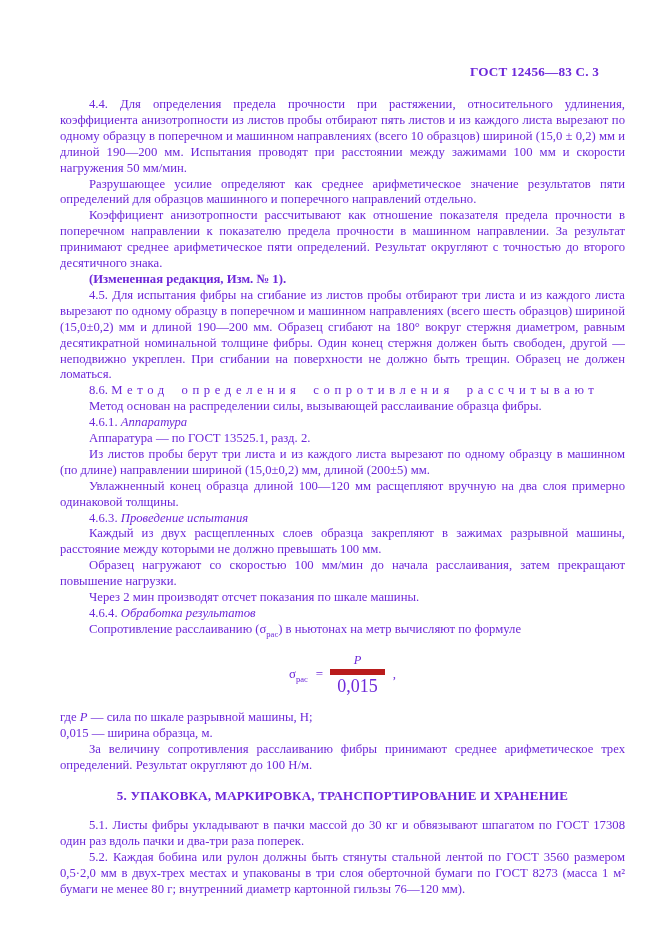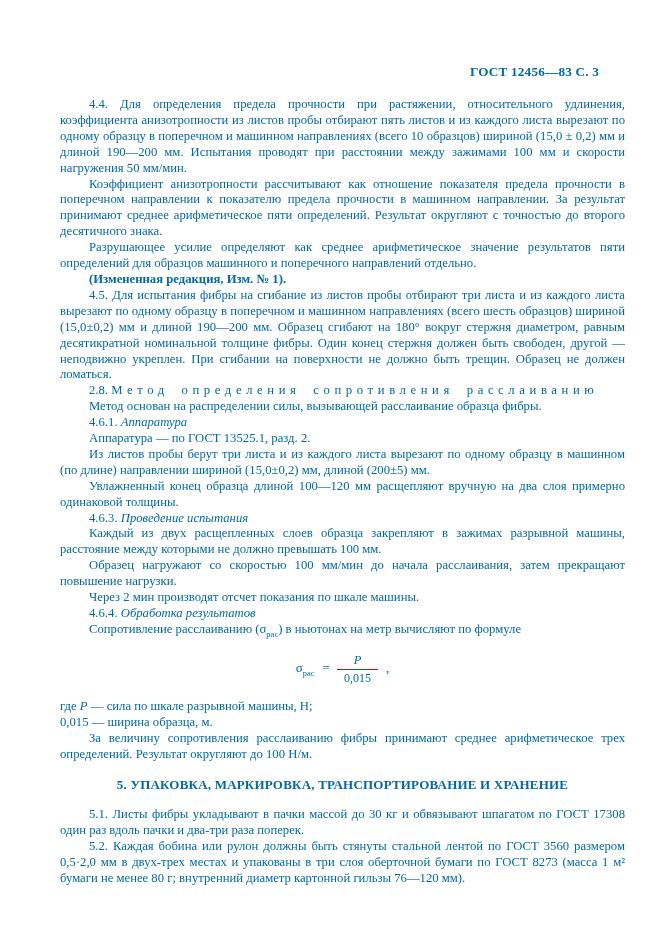--- a/index.html
+++ b/index.html
@@ -1,20 +1,20 @@
 <!DOCTYPE html>
 <html lang="ru"><head>
 <meta charset="utf-8">
 <style>
   html, body { margin:0; padding:0; background:#ffffff; }
   .sheet {
     position:relative;
     width:661px; height:936px;
     background:#ffffff;
-    color:#0369a1;
+    color:#6d28d9;
     font-family:"Liberation Serif","DejaVu Serif",serif;
     overflow:hidden;
     box-sizing:border-box;
     padding:64px 36px 0 60px;
   }
   .runhead {
     text-align:right;
     font-weight:bold;
     font-size:13.2px;
     padding-right:26px;
@@ -35,21 +35,21 @@
   .sec46 { text-align:left; }
   sub { font-size:8.5px; line-height:0; }
   .formula {
     text-align:center;
     margin:15px 0 13px 0;
     font-size:13px;
     line-height:normal;
   }
   .frac { display:inline-block; vertical-align:middle; text-align:center; margin:0 3px; }
   .frac .fnum { display:block; font-style:italic; padding:0 7px 1px 7px; font-size:12.5px; }
-  .frac .fden { display:block; border-top:1px solid #b91c1c; padding:1px 7px 0 7px; font-size:12px; }
+  .frac .fden { display:block; border-top:6px solid #b91c1c; padding:1px 7px 0 7px; font-size:18px; }
   .sig { margin-right:4px; }
   .feq { margin:0 4px; }
   .fcomma { margin-left:5px; }
   .h5 {
     text-align:center !important;
     font-weight:bold;
     text-indent:0 !important;
     margin:15px 0 14px 0 !important;
     font-size:13px !important;
     letter-spacing:0.2px;
@@ -58,26 +58,26 @@
 </head>
 <body>
 
 <div class="sheet">
 
   <p class="runhead">ГОСТ 12456—83 С. 3</p>
 
   <div class="doc">
 
     <p>4.4. Для определения предела прочности при растяжении, относительного удлинения, коэффициента анизотропности из листов пробы отбирают пять листов и из каждого листа вырезают по одному образцу в поперечном и машинном направлениях (всего 10 образцов) шириной (15,0 ± 0,2) мм и длиной 190—200 мм. Испытания проводят при расстоянии между зажимами 100 мм и скорости нагружения 50 мм/мин.</p>
+    <p>Разрушающее усилие определяют как среднее арифметическое значение результатов пяти определений для образцов машинного и поперечного направлений отдельно.</p>
     <p>Коэффициент анизотропности рассчитывают как отношение показателя предела прочности в поперечном направлении к показателю предела прочности в машинном направлении. За результат принимают среднее арифметическое пяти определений. Результат округляют с точностью до второго десятичного знака.</p>
-    <p>Разрушающее усилие определяют как среднее арифметическое значение результатов пяти определений для образцов машинного и поперечного направлений отдельно.</p>
     <p class="b">(Измененная редакция, Изм. № 1).</p>
     <p>4.5. Для испытания фибры на сгибание из листов пробы отбирают три листа и из каждого листа вырезают по одному образцу в поперечном и машинном направлениях (всего шесть образцов) шириной (15,0±0,2) мм и длиной 190—200 мм. Образец сгибают на 180° вокруг стержня диаметром, равным десятикратной номинальной толщине фибры. Один конец стержня должен быть свободен, другой — неподвижно укреплен. При сгибании на поверхности не должно быть трещин. Образец не должен ломаться.</p>
 
-    <p class="sec46"><span>2.8.</span> <span class="spaced">Метод определения сопротивления расслаиванию</span></p>
+    <p class="sec46"><span>8.6.</span> <span class="spaced">Метод определения сопротивления рассчитывают</span></p>
 
     <p>Метод основан на распределении силы, вызывающей расслаивание образца фибры.</p>
 
     <p><span>4.6.1.</span> <i>Аппаратура</i></p>
     <p>Аппаратура — по ГОСТ 13525.1, разд. 2.</p>
 
     <p>Из листов пробы берут три листа и из каждого листа вырезают по одному образцу в машинном (по длине) направлении шириной (15,0±0,2) мм, длиной (200±5) мм.</p>
     <p>Увлажненный конец образца длиной 100—120 мм расщепляют вручную на два слоя примерно одинаковой толщины.</p>
 
     <p><span>4.6.3.</span> <i>Проведение испытания</i></p>

